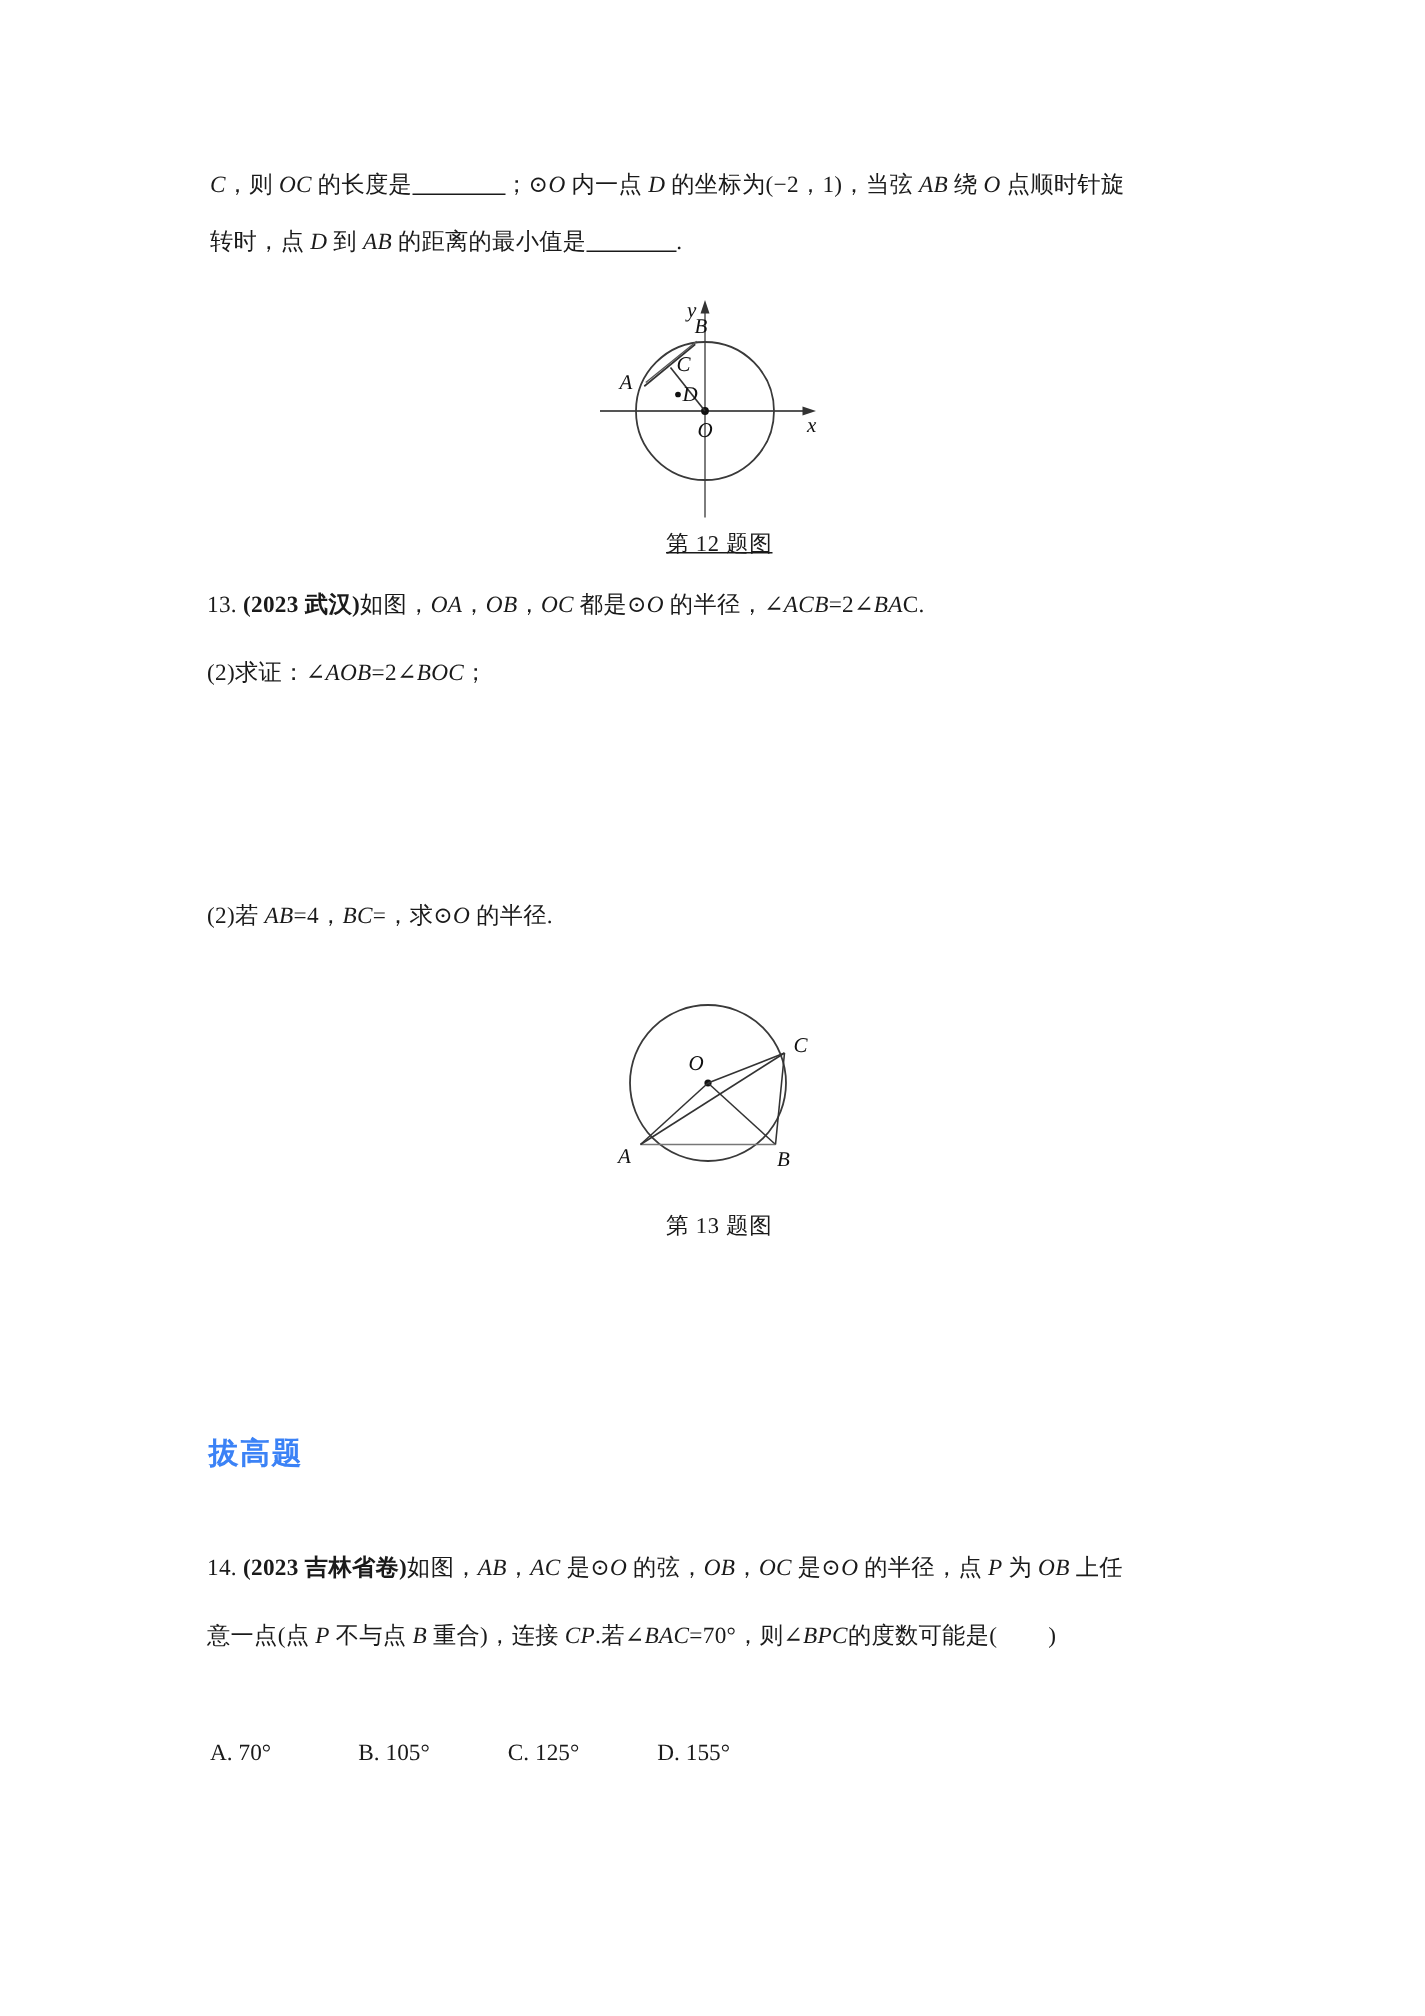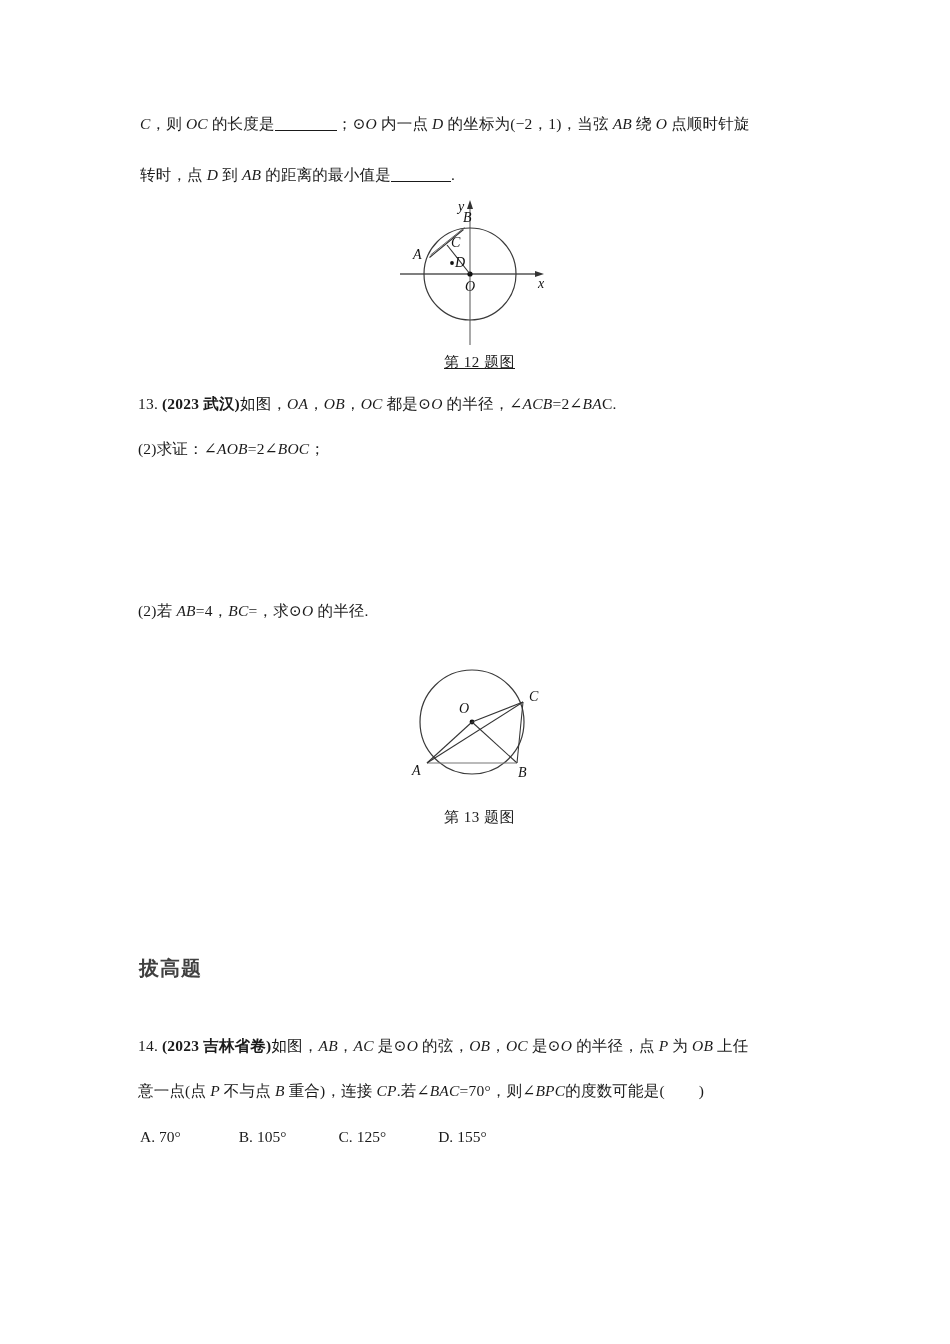--- a/index.html
+++ b/index.html
@@ -48,45 +48,46 @@
     letter-spacing: 0.5px;
     white-space: nowrap;
   }
   .section-head {
     position: absolute;
     font-size: 20px;
     font-weight: bold;
     font-family: "DejaVu Sans", "Liberation Sans", sans-serif;
     letter-spacing: 1px;
     white-space: nowrap;
-    color: #404040;
+    color: #3b82f6;
   }
   .fig {
     position: absolute;
   }
   .opt-row {
     position: absolute;
     font-size: 15.5px;
     white-space: nowrap;
   }
   .opt {
     display: inline-block;
+    margin-top: 32px;
   }
   .sp-sm { display:inline-block; width: 4px; }
 </style>
 </head>
 <body>
 
 <div class="page">
 
   <div class="textline" style="left:140px; top:116px;">
     <span class="mathit">C</span><span class="cjk">，则</span><span class="sp-sm"></span><span class="mathit">OC</span><span class="sp-sm"></span><span class="cjk">的长度是</span><span class="blank b62"></span><span class="cjk">；⊙</span><span class="mathit">O</span><span class="sp-sm"></span><span class="cjk">内一点</span><span class="sp-sm"></span><span class="mathit">D</span><span class="sp-sm"></span><span class="cjk">的坐标为(−2，1)，当弦</span><span class="sp-sm"></span><span class="mathit">AB</span><span class="sp-sm"></span><span class="cjk">绕</span><span class="sp-sm"></span><span class="mathit">O</span><span class="sp-sm"></span><span class="cjk">点顺时针旋</span>
   </div>
 
-  <div class="textline" style="left:140px; top:167px;">
+  <div class="textline" style="left:140px; top:154px;">
     <span class="cjk">转时，点</span><span class="sp-sm"></span><span class="mathit">D</span><span class="sp-sm"></span><span class="cjk">到</span><span class="sp-sm"></span><span class="mathit">AB</span><span class="sp-sm"></span><span class="cjk">的距离的最小值是</span><span class="blank b60"></span><span class="cjk">.</span>
   </div>
 
   <div class="fig" style="left:380px; top:195px; width:200px; height:160px;">
     <svg width="200" height="160" viewBox="0 0 200 160" xmlns="http://www.w3.org/2000/svg">
 
       <line x1="90" y1="10" x2="90" y2="150" stroke="#7a7a7a" stroke-width="1.3"></line>
       <polygon points="90,5 87,14 93,14" fill="#333"></polygon>
 
       <line x1="20" y1="79" x2="158" y2="79" stroke="#555" stroke-width="1.3"></line>

